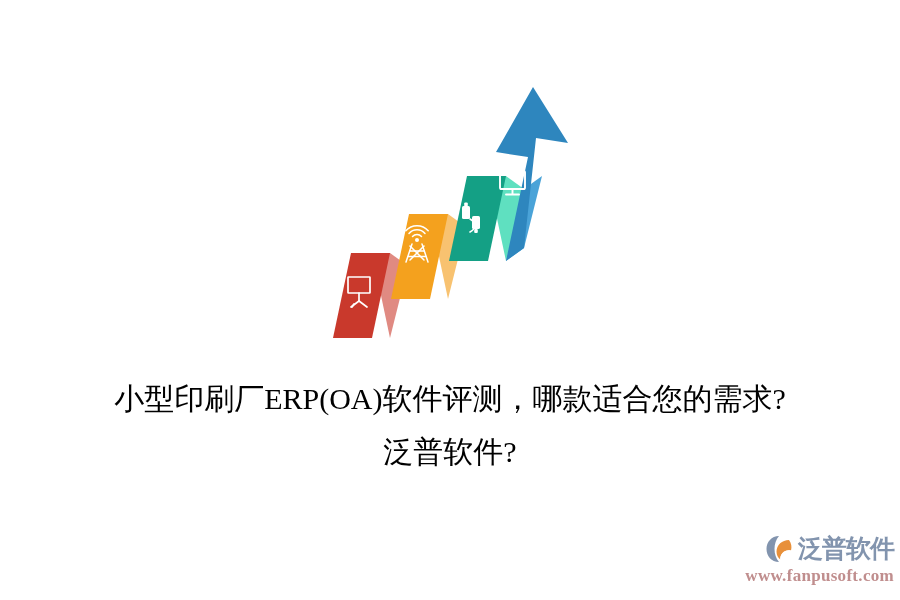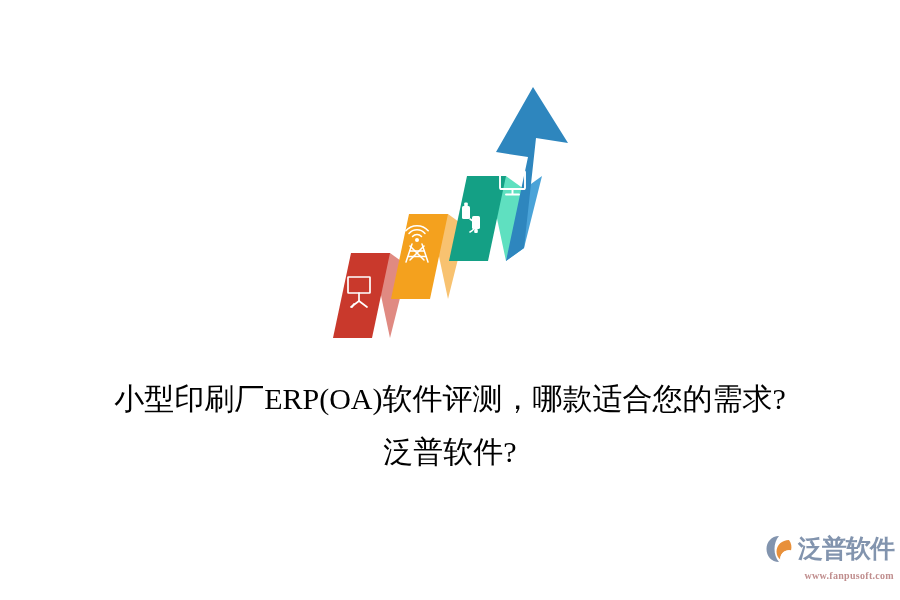--- a/index.html
+++ b/index.html
@@ -85,21 +85,21 @@
     font-family: "DejaVu Sans", sans-serif;
     font-size: 25px;
     font-weight: 700;
     color: #8294ae;
     line-height: 30px;
     white-space: nowrap;
     letter-spacing: -1px;
   }
   #wm-url {
     font-family: "Liberation Serif", "DejaVu Serif", serif;
-    font-size: 10px;
+    font-size: 17px;
     font-weight: 700;
     color: #c08e8e;
     line-height: 17px;
     margin-top: 1px;
     margin-left: 1px;
     white-space: nowrap;
     letter-spacing: 0.3px;
   }
 </style>
 </head>

